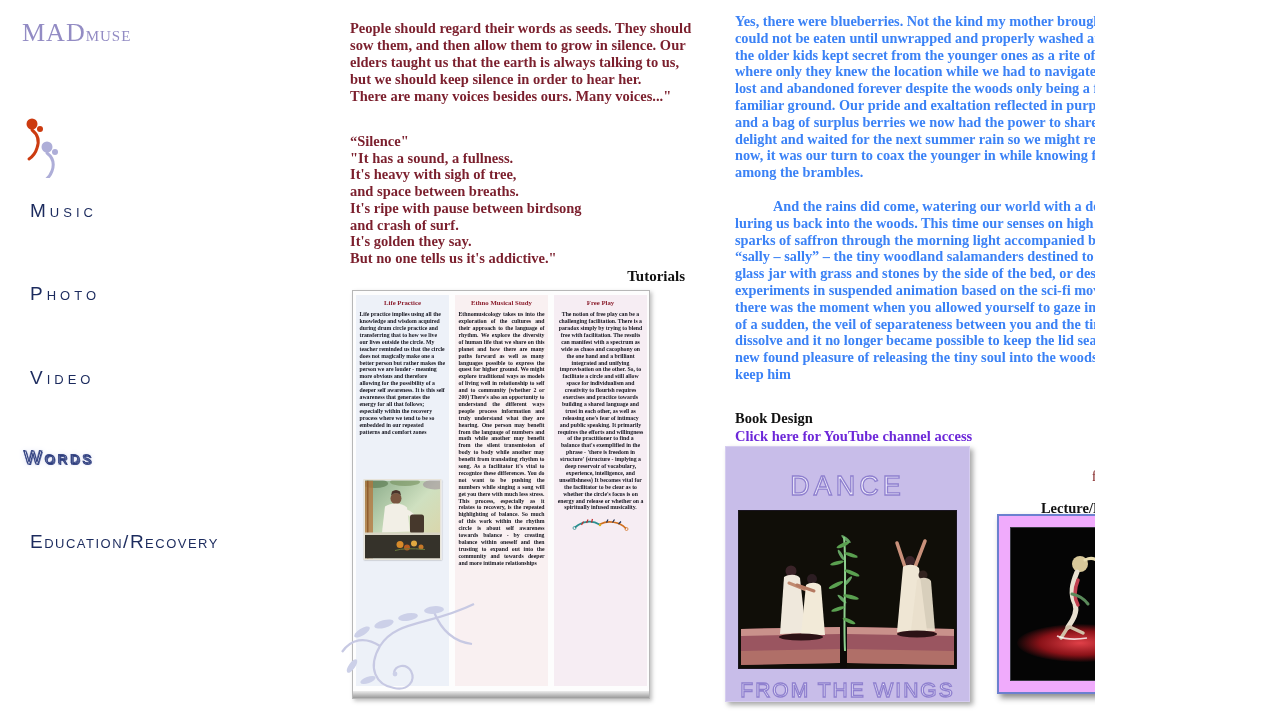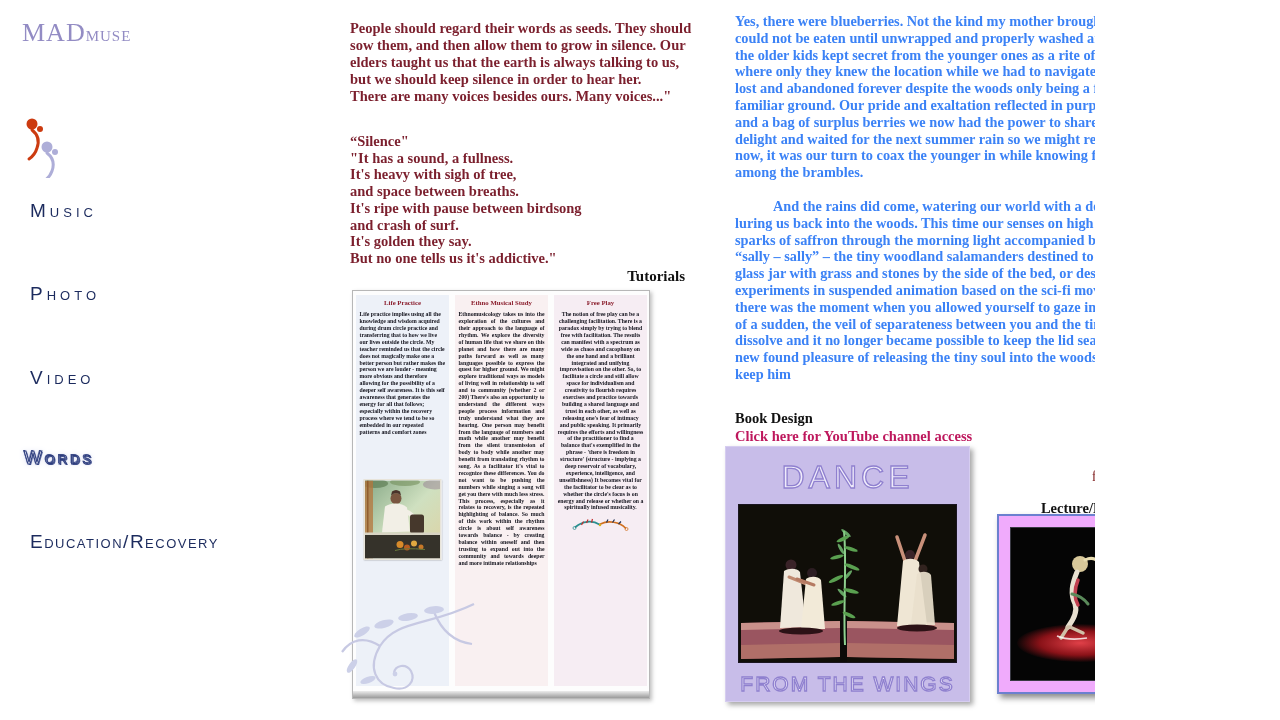--- a/index.html
+++ b/index.html
@@ -47,27 +47,27 @@
               background:linear-gradient(#ececec,#9a9a9a);}
   .flourish{position:absolute;left:334px;top:592px;pointer-events:none;}
   .ornament{display:block;margin:14px auto 0 auto;}
 
   
   .story{position:absolute;left:735px;top:13px;width:528px;color:#3b82f6;font-weight:bold;
          font-size:14.3px;line-height:16.8px;}
   .story p{margin:0;}
   .story p.p2{margin-top:17px;text-indent:38px;}
   .bookdesign{position:absolute;left:735px;top:410px;color:#111;font-weight:bold;font-size:14.5px;}
-  .ytlink{position:absolute;left:735px;top:428px;color:#be185d;font-weight:bold;font-size:14.5px;cursor:pointer;}
+  .ytlink{position:absolute;left:735px;top:428px;color:#6d28d9;font-weight:bold;font-size:14.5px;cursor:pointer;}
 
   .dance-cover{position:absolute;left:725px;top:446px;width:245px;height:256px;background:#c8bde9;
                box-shadow:3px 3px 5px rgba(0,0,0,.35);border:1px solid #d6cdf0;box-sizing:border-box;
                cursor:pointer;}
-  .dance-word{text-align:center;margin-top:12px;font-family:"Liberation Sans",sans-serif;
-              font-size:32px;letter-spacing:4px;color:rgba(250,248,255,.8);
+  .dance-word{text-align:center;margin-top:24px;font-family:"Liberation Sans",sans-serif;
+              font-size:27px;letter-spacing:4px;color:rgba(250,248,255,.8);
               -webkit-text-stroke:1.3px #8f80cf;}
   .dance-scene{display:block;margin:8px auto 0 auto;border:1px solid #1a1520;}
   .dance-word.bottom{font-size:21px;margin-top:9px;letter-spacing:2px;}
 
   .ted-available{position:absolute;left:1040px;top:449px;width:183px;text-align:center;color:#7f1d1d;
                  font-weight:normal;font-size:14.5px;line-height:18px;white-space:pre-line;}
   .lecture{position:absolute;left:1005px;top:500px;width:250px;text-align:center;color:#111;
            font-weight:bold;font-size:14.5px;}
 
   .tedx{position:absolute;left:997px;top:514px;width:263px;height:180px;background:#f0abfc;

